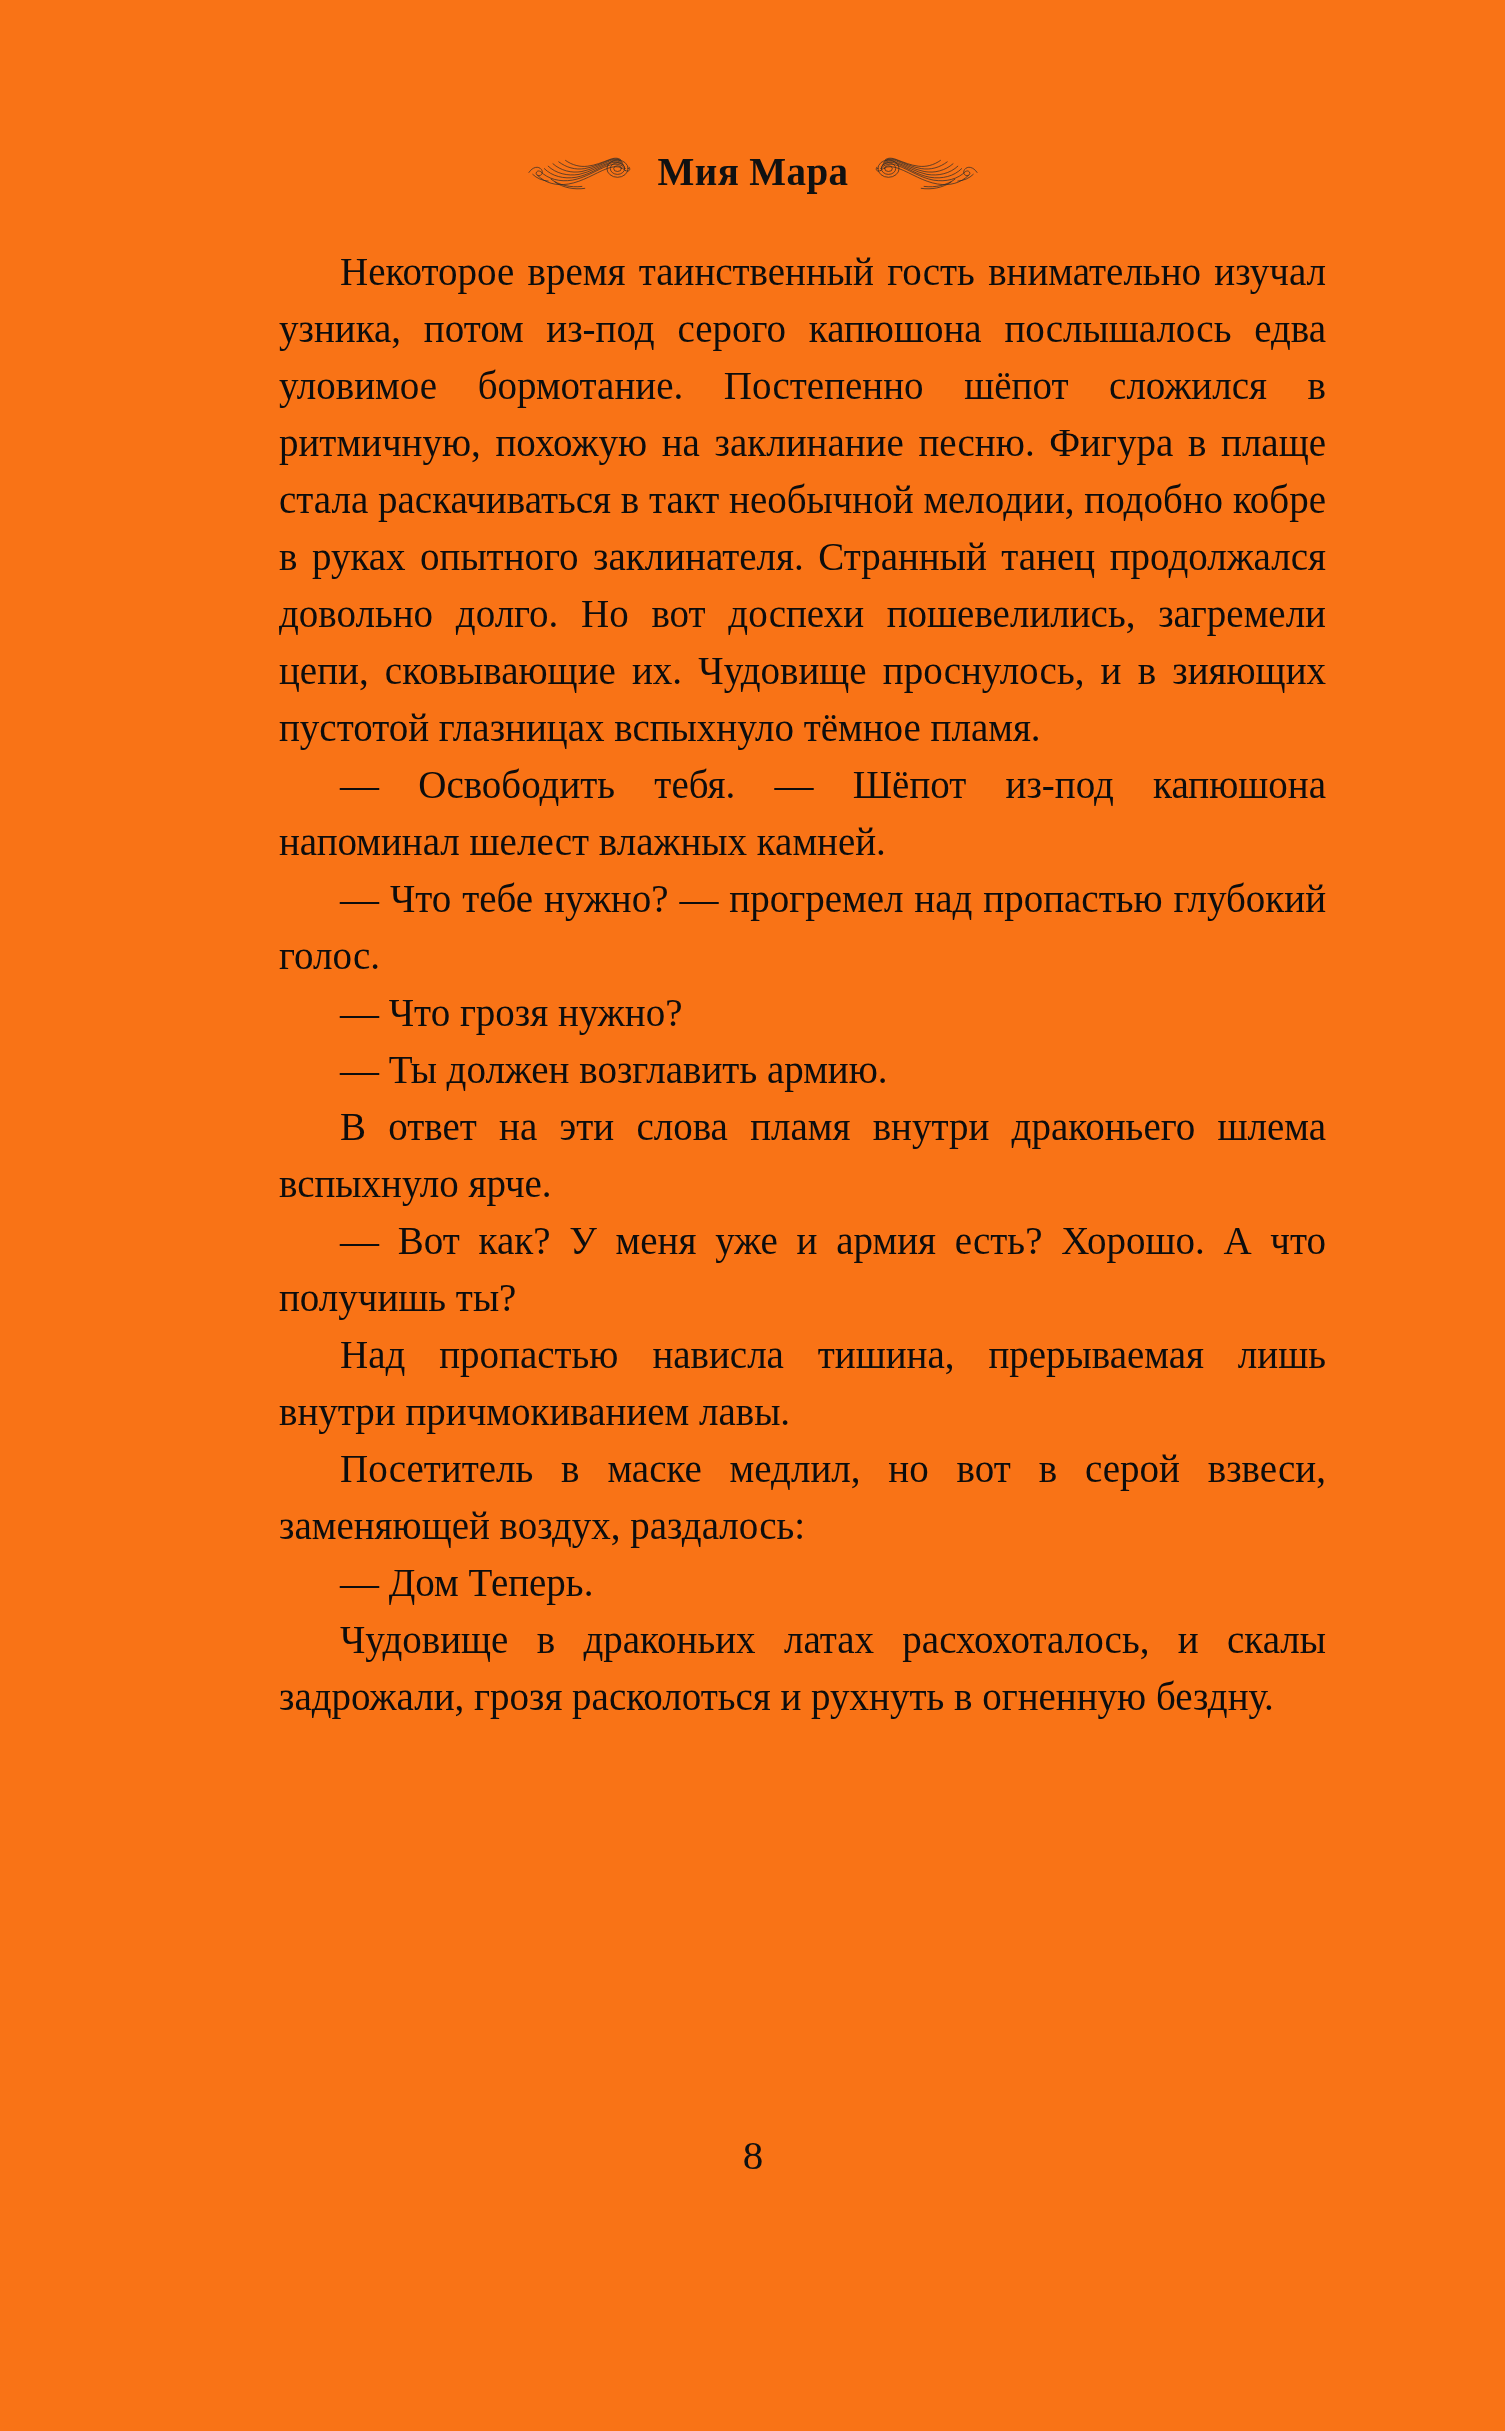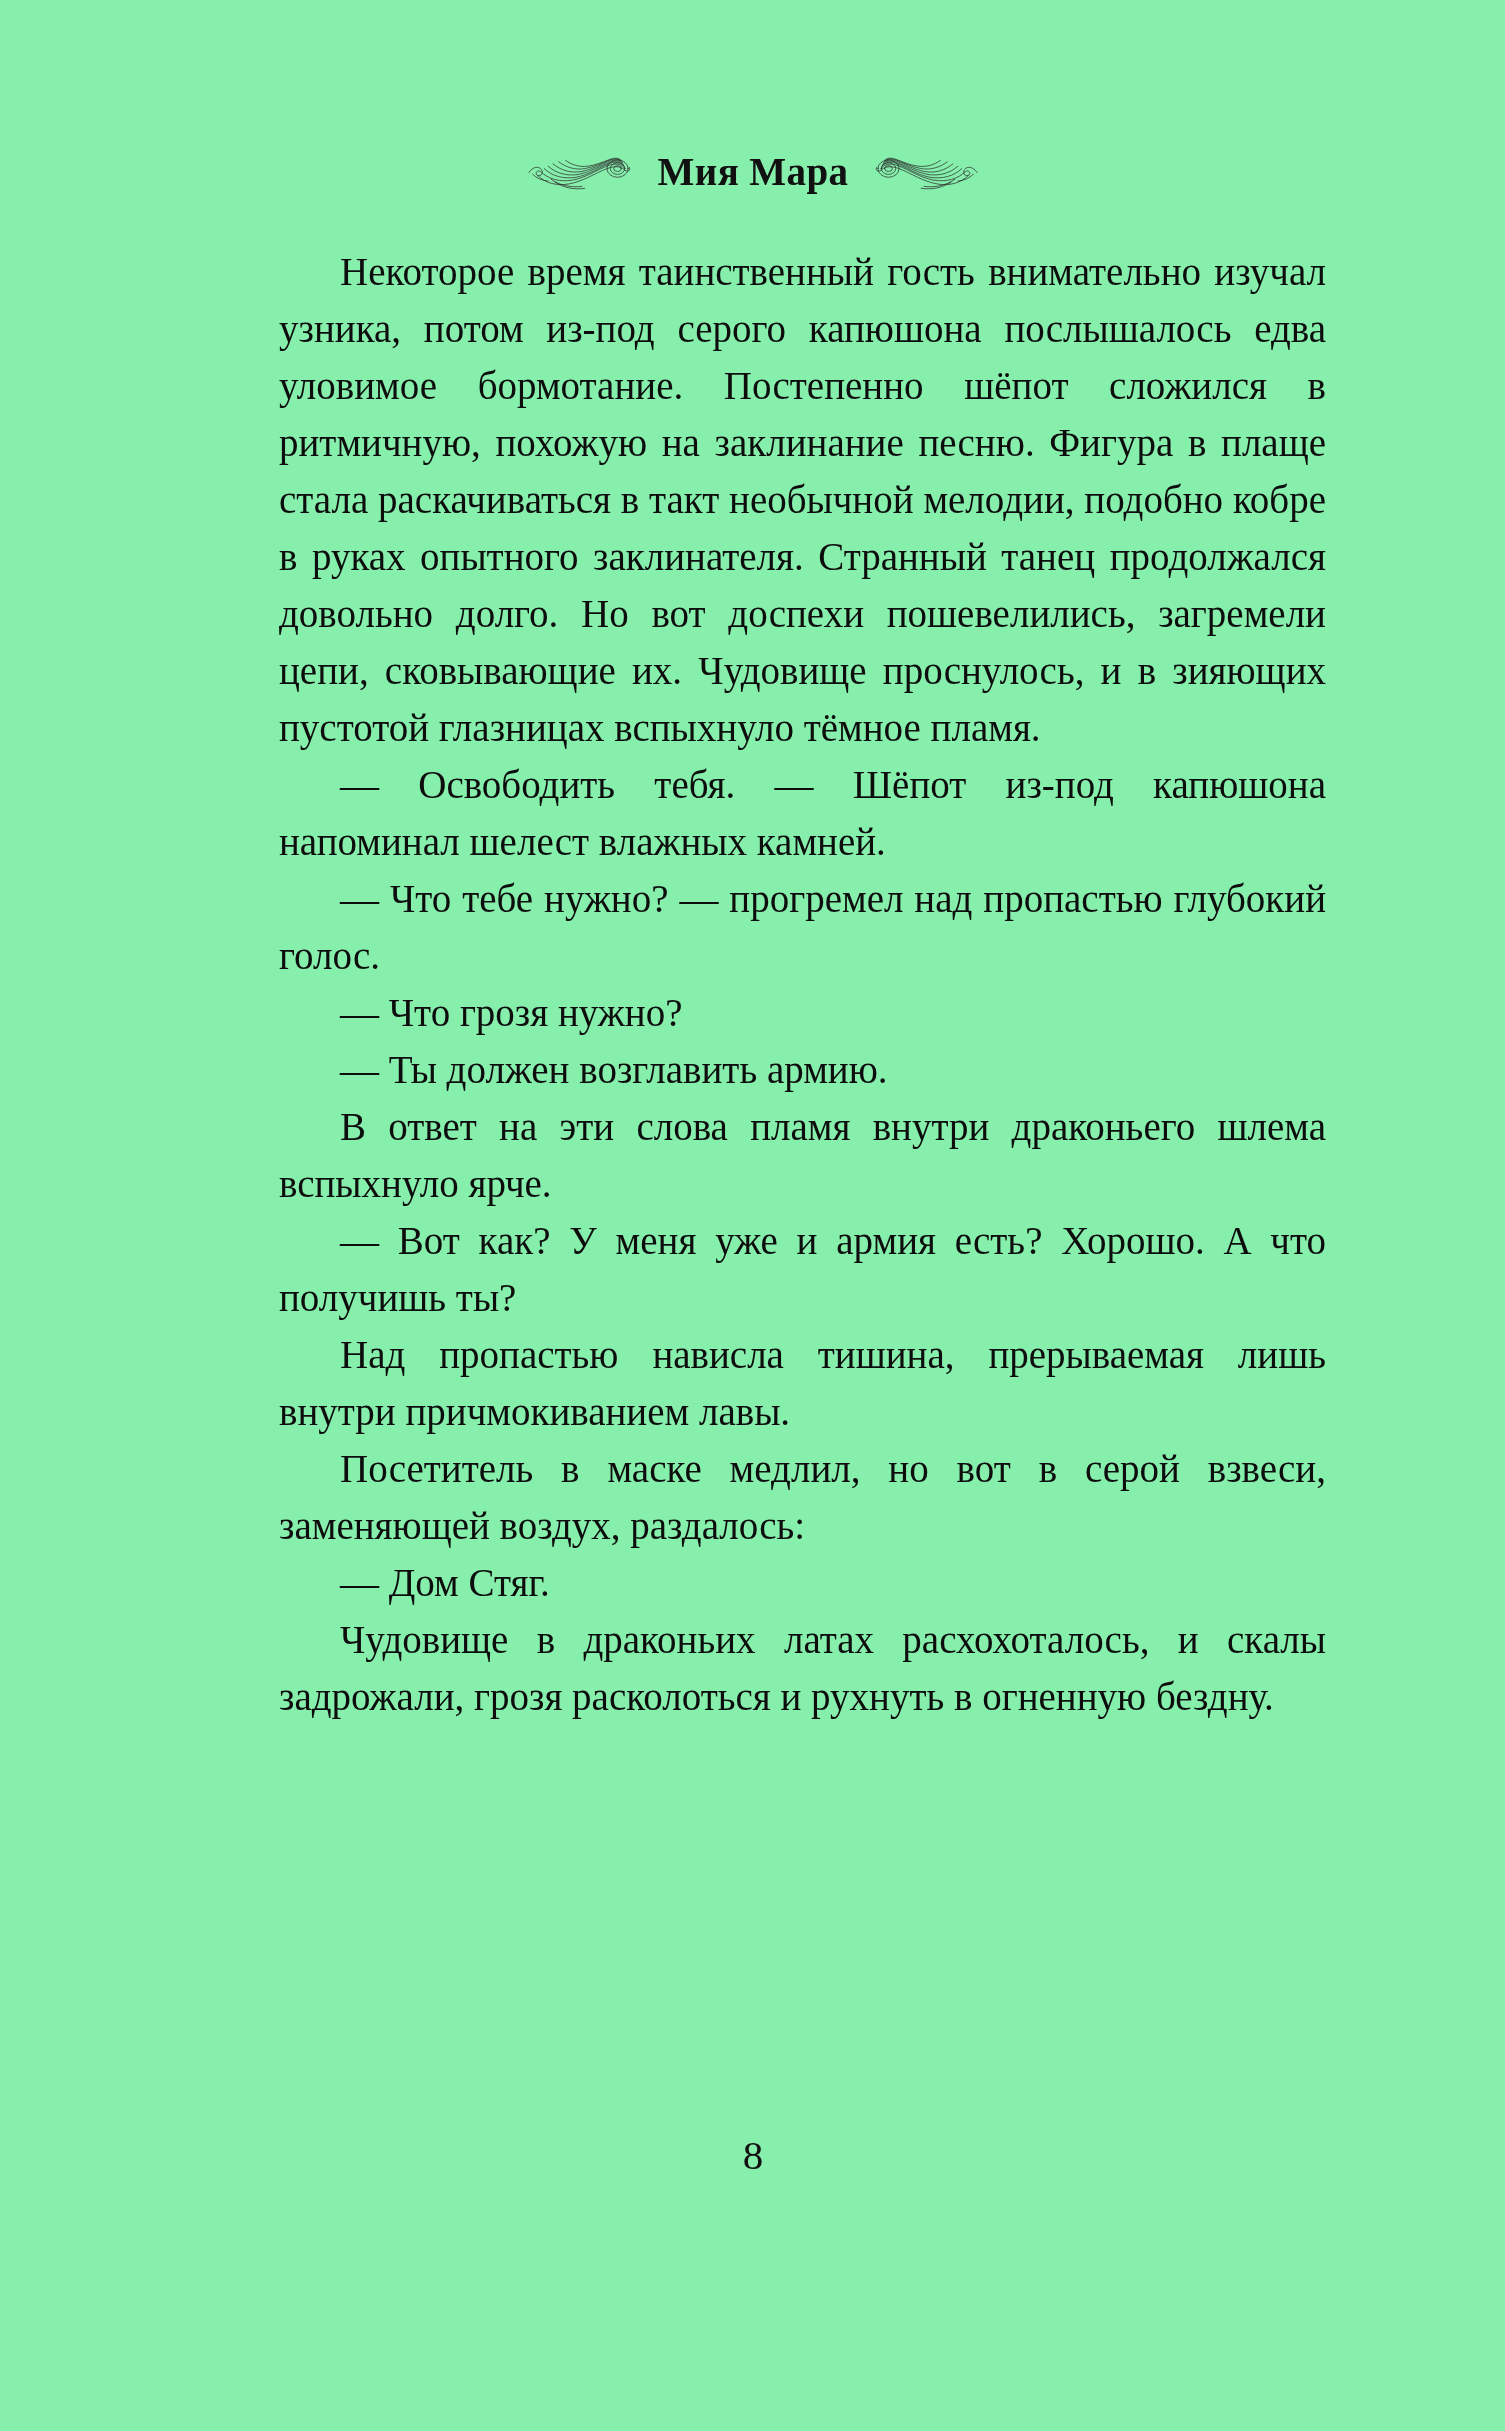--- a/index.html
+++ b/index.html
@@ -7,21 +7,21 @@
     margin: 0;
     padding: 0;
     background: #ffffff;
   }
 
   .page {
     position: relative;
     width: 1506px;
     height: 2432px;
     margin: 0 auto;
-    background: #86efac;
+    background: #f97316;
     overflow: hidden;
     box-sizing: border-box;
   }
 
   
   .running-head {
     position: absolute;
     top: 137px;
     left: 0;
     width: 100%;
@@ -159,20 +159,20 @@
   <div class="text-block">
     <p>Некоторое время таинственный гость внимательно изучал узника, потом из-под серого капюшона послышалось едва уловимое бормотание. Постепенно шёпот сложился в ритмичную, похожую на заклинание песню. Фигура в плаще стала раскачиваться в такт необычной мелодии, подобно кобре в руках опытного заклинателя. Странный танец продолжался довольно долго. Но вот доспехи пошевелились, загремели цепи, сковывающие их. Чудовище проснулось, и в зияющих пустотой глазницах вспыхнуло тёмное пламя.</p>
     <p class="dialogue">— Освободить тебя. — Шёпот из-под капюшона напоминал шелест влажных камней.</p>
     <p class="dialogue">— Что тебе нужно? — прогремел над пропастью глубокий голос.</p>
     <p class="dialogue short">— Что грозя нужно?</p>
     <p class="dialogue short">— Ты должен возглавить армию.</p>
     <p>В ответ на эти слова пламя внутри драконьего шлема вспыхнуло ярче.</p>
     <p class="dialogue">— Вот как? У меня уже и армия есть? Хорошо. А что получишь ты?</p>
     <p>Над пропастью нависла тишина, прерываемая лишь внутри причмокиванием лавы.</p>
     <p>Посетитель в маске медлил, но вот в серой взвеси, заменяющей воздух, раздалось:</p>
-    <p class="dialogue short">— Дом Стяг.</p>
+    <p class="dialogue short">— Дом Теперь.</p>
     <p>Чудовище в драконьих латах расхохоталось, и скалы задрожали, грозя расколоться и рухнуть в огненную бездну.</p>
   </div>
 
   <div class="folio">8</div>
 
 </div>
 
 
 </body></html>

